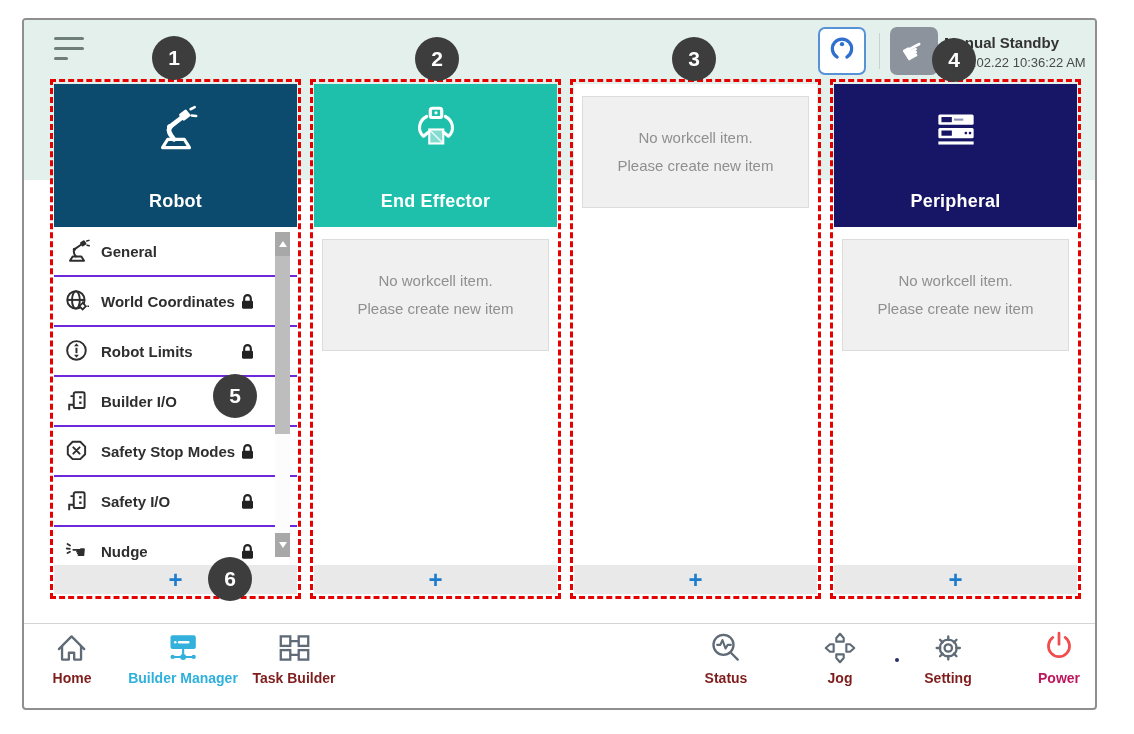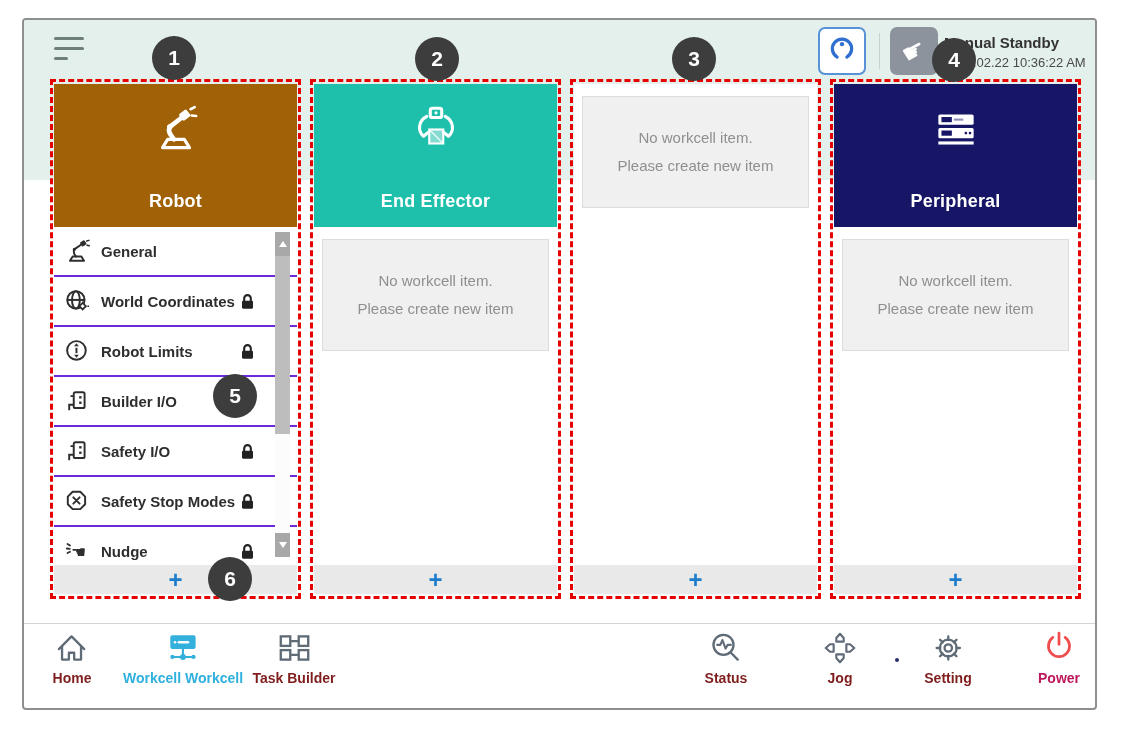--- a/index.html
+++ b/index.html
@@ -106,21 +106,21 @@
   <div class="btn-hand">
     <span class="hand-glyph">☛</span>
   </div>
 
   <div class="status-block">
     <div class="status-title">Manual Standby</div>
     <div class="status-date">2022.02.22 10:36:22 AM</div>
   </div>
 
   <div class="col col1">
-    <div class="col-header" style="background: #a16207;">
+    <div class="col-header" style="background: #0c4a6e;">
       <div class="hicon">
         <svg width="54" height="54" viewBox="0 0 52 52">
           <g stroke="#fff" fill="none" stroke-linecap="round" stroke-linejoin="round">
             <path d="M13 43 h26 l-5 -8 h-16 z" stroke-width="3"></path>
             <path d="M24 35 C20 30 18 27 20 23" stroke-width="4.5"></path>
             <path d="M20 23 L33 13" stroke-width="4.5"></path>
           </g>
           <circle cx="20" cy="23" r="2.6" fill="#fff"></circle>
           <g transform="rotate(-38 34 12)">
                 <rect x="30" y="8" width="9" height="8" rx="1.5" fill="#fff"></rect>
@@ -197,43 +197,43 @@
             <rect x="14" y="12.5" width="2.2" height="2.2" fill="#2e2e2e"></rect>
             <path d="M9 15.5 H4.8 V20.5 M9 7.5 H6" fill="none" stroke="#2e2e2e" stroke-width="1.8"></path>
           </svg>
         </span>
         <span class="rlabel">Builder I/O</span>
       </div>
 
       <div class="row">
         <span class="ric">
           <svg width="26" height="26" viewBox="0 0 24 24">
+            <path d="M8 3.5 H15 L19.5 8 V15 L15 19.5 H8 L3.5 15 V8 Z" fill="none" stroke="#2e2e2e" stroke-width="1.8" stroke-linejoin="round"></path>
+            <path d="M8.6 8.6 L14.4 14.4 M14.4 8.6 L8.6 14.4" stroke="#2e2e2e" stroke-width="1.8" stroke-linecap="round"></path>
+          </svg>
+        </span>
+        <span class="rlabel">Safety Stop Modes</span>
+        <span class="lock">
+          <svg width="19" height="19" viewBox="0 0 20 20">
+            <path d="M6.5 9.5 V6.8 a3.5 3.5 0 0 1 7 0 V9.5" fill="none" stroke="#222" stroke-width="2.2"></path>
+            <rect x="4.2" y="9.2" width="11.6" height="8.3" rx="1.4" fill="#222"></rect>
+          </svg>
+        </span>
+      </div>
+
+      <div class="row">
+        <span class="ric">
+          <svg width="26" height="26" viewBox="0 0 24 24">
             <rect x="9" y="4" width="10" height="14.5" rx="1.5" fill="none" stroke="#2e2e2e" stroke-width="1.8"></rect>
             <rect x="14" y="7.5" width="2.2" height="2.2" fill="#2e2e2e"></rect>
             <rect x="14" y="12.5" width="2.2" height="2.2" fill="#2e2e2e"></rect>
             <path d="M9 15.5 H4.8 V20.5 M9 7.5 H6" fill="none" stroke="#2e2e2e" stroke-width="1.8"></path>
           </svg>
         </span>
         <span class="rlabel">Safety I/O</span>
-        <span class="lock">
-          <svg width="19" height="19" viewBox="0 0 20 20">
-            <path d="M6.5 9.5 V6.8 a3.5 3.5 0 0 1 7 0 V9.5" fill="none" stroke="#222" stroke-width="2.2"></path>
-            <rect x="4.2" y="9.2" width="11.6" height="8.3" rx="1.4" fill="#222"></rect>
-          </svg>
-        </span>
-      </div>
-
-      <div class="row">
-        <span class="ric">
-          <svg width="26" height="26" viewBox="0 0 24 24">
-            <path d="M8 3.5 H15 L19.5 8 V15 L15 19.5 H8 L3.5 15 V8 Z" fill="none" stroke="#2e2e2e" stroke-width="1.8" stroke-linejoin="round"></path>
-            <path d="M8.6 8.6 L14.4 14.4 M14.4 8.6 L8.6 14.4" stroke="#2e2e2e" stroke-width="1.8" stroke-linecap="round"></path>
-          </svg>
-        </span>
-        <span class="rlabel">Safety Stop Modes</span>
         <span class="lock">
           <svg width="19" height="19" viewBox="0 0 20 20">
             <path d="M6.5 9.5 V6.8 a3.5 3.5 0 0 1 7 0 V9.5" fill="none" stroke="#222" stroke-width="2.2"></path>
             <rect x="4.2" y="9.2" width="11.6" height="8.3" rx="1.4" fill="#222"></rect>
           </svg>
         </span>
       </div>
 
       <div class="row">
         <span class="ric">
@@ -366,21 +366,21 @@
       <circle cx="10.5" cy="12.5" r="1.2" fill="#fff"></circle>
       <rect x="13" y="11.3" width="11" height="2.4" rx="1.2" fill="#fff"></rect>
       <g stroke="#33b1dc" stroke-width="2">
         <line x1="18" y1="19" x2="18" y2="26.5"></line>
         <line x1="8" y1="26.5" x2="28" y2="26.5"></line>
       </g>
       <circle cx="8" cy="26.5" r="2" fill="#33b1dc"></circle>
       <circle cx="18" cy="26.5" r="2.8" fill="#33b1dc"></circle>
       <circle cx="28" cy="26.5" r="2" fill="#33b1dc"></circle>
     </svg>
-    <div class="nav-label">Workcell Workcell</div>
+    <div class="nav-label">Builder Manager</div>
   </div>
 
   <div class="nav-item" id="nav-tb">
     <svg viewBox="0 0 36 36">
       <g fill="none" stroke="#5f6b77" stroke-width="2.2">
         <rect x="5" y="7" width="9" height="9"></rect>
         <rect x="22" y="7" width="9" height="9"></rect>
         <rect x="5" y="20" width="9" height="9"></rect>
         <rect x="22" y="20" width="9" height="9"></rect>
         <line x1="14" y1="11.5" x2="22" y2="11.5"></line>

